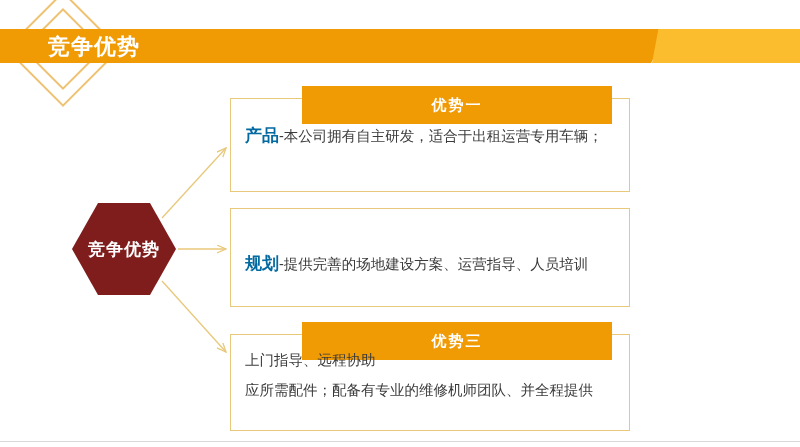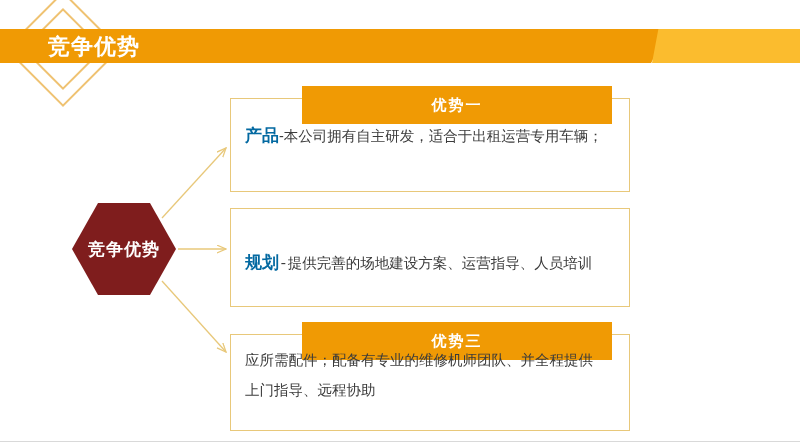--- a/index.html
+++ b/index.html
@@ -137,21 +137,21 @@
     position: absolute;
     left: 0;
     right: 0;
     box-sizing: border-box;
     padding: 0 14px;
     color: #3b3b3b;
     font-size: 14.5px;
     line-height: 30px;
   }
   .card-1 .card-body { top: 22px; }
-  .card-2 .card-body { top: 40px; font-family: Liberation Mono, monospace; }
+  .card-2 .card-body { top: 40px; }
   .card-3 .card-body { top: 10px; }
 
   .card-body .lead {
     font-weight: bold;
     color: #0369a1;
     font-size: 17px;
   }
   .card-body .line {
     white-space: nowrap;
   }
@@ -206,19 +206,19 @@
     <div class="card-body">
       <div class="line"><span class="lead">规划</span><span>-提供完善的场地建设方案、运营指导、人员培训</span></div>
     </div>
   </div>
 
   <div class="card card-3">
     <div class="card-tab">
       <span>优势三</span>
     </div>
     <div class="card-body">
+      <div class="line">上门指导、远程协助</div>
       <div class="line">应所需配件；配备有专业的维修机师团队、并全程提供</div>
-      <div class="line">上门指导、远程协助</div>
     </div>
   </div>
 
   <div class="footer-rule"></div>
 </div>
 
 </body></html>

